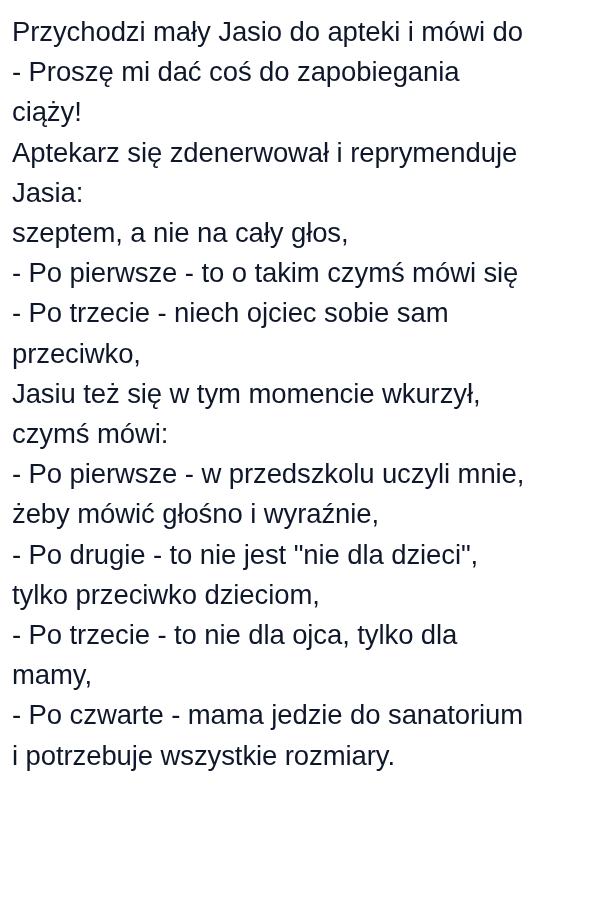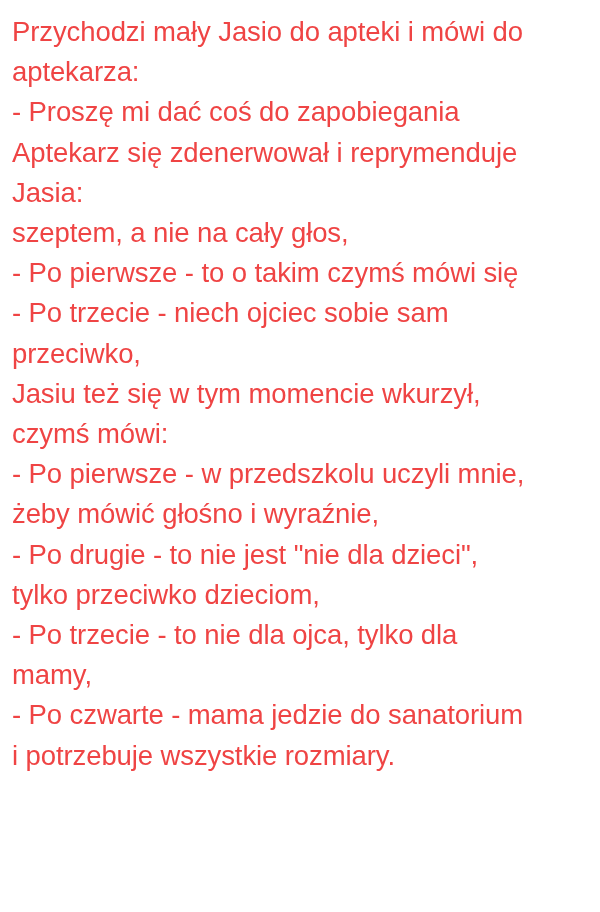--- a/index.html
+++ b/index.html
@@ -21,31 +21,31 @@
     height: 912px;
     padding: 12px 10px 0 12px;
     display: block;
   }
   .joke-line {
     font-size: 27.5px;
     line-height: 40.2px;
     letter-spacing: -0.1px;
     white-space: pre-wrap;
     word-break: normal;
-    color: #ef4444;
+    color: #0f172a;
     font-weight: 400;
   }
 </style>
 </head>
 <body>
 
 <div id="joke-container">
   <div class="joke-line">Przychodzi mały Jasio do apteki i mówi do</div>
-  <div class="joke-line">aptekarza:</div>
   <div class="joke-line">- Proszę mi dać coś do zapobiegania</div>
+  <div class="joke-line">ciąży!</div>
   <div class="joke-line">Aptekarz się zdenerwował i reprymenduje</div>
   <div class="joke-line">Jasia:</div>
   <div class="joke-line">szeptem, a nie na cały głos,</div>
   <div class="joke-line">- Po pierwsze - to o takim czymś mówi się</div>
   <div class="joke-line">- Po trzecie - niech ojciec sobie sam</div>
   <div class="joke-line">przeciwko,</div>
   <div class="joke-line">Jasiu też się w tym momencie wkurzył,</div>
   <div class="joke-line">czymś mówi:</div>
   <div class="joke-line">- Po pierwsze - w przedszkolu uczyli mnie,</div>
   <div class="joke-line">żeby mówić głośno i wyraźnie,</div>

